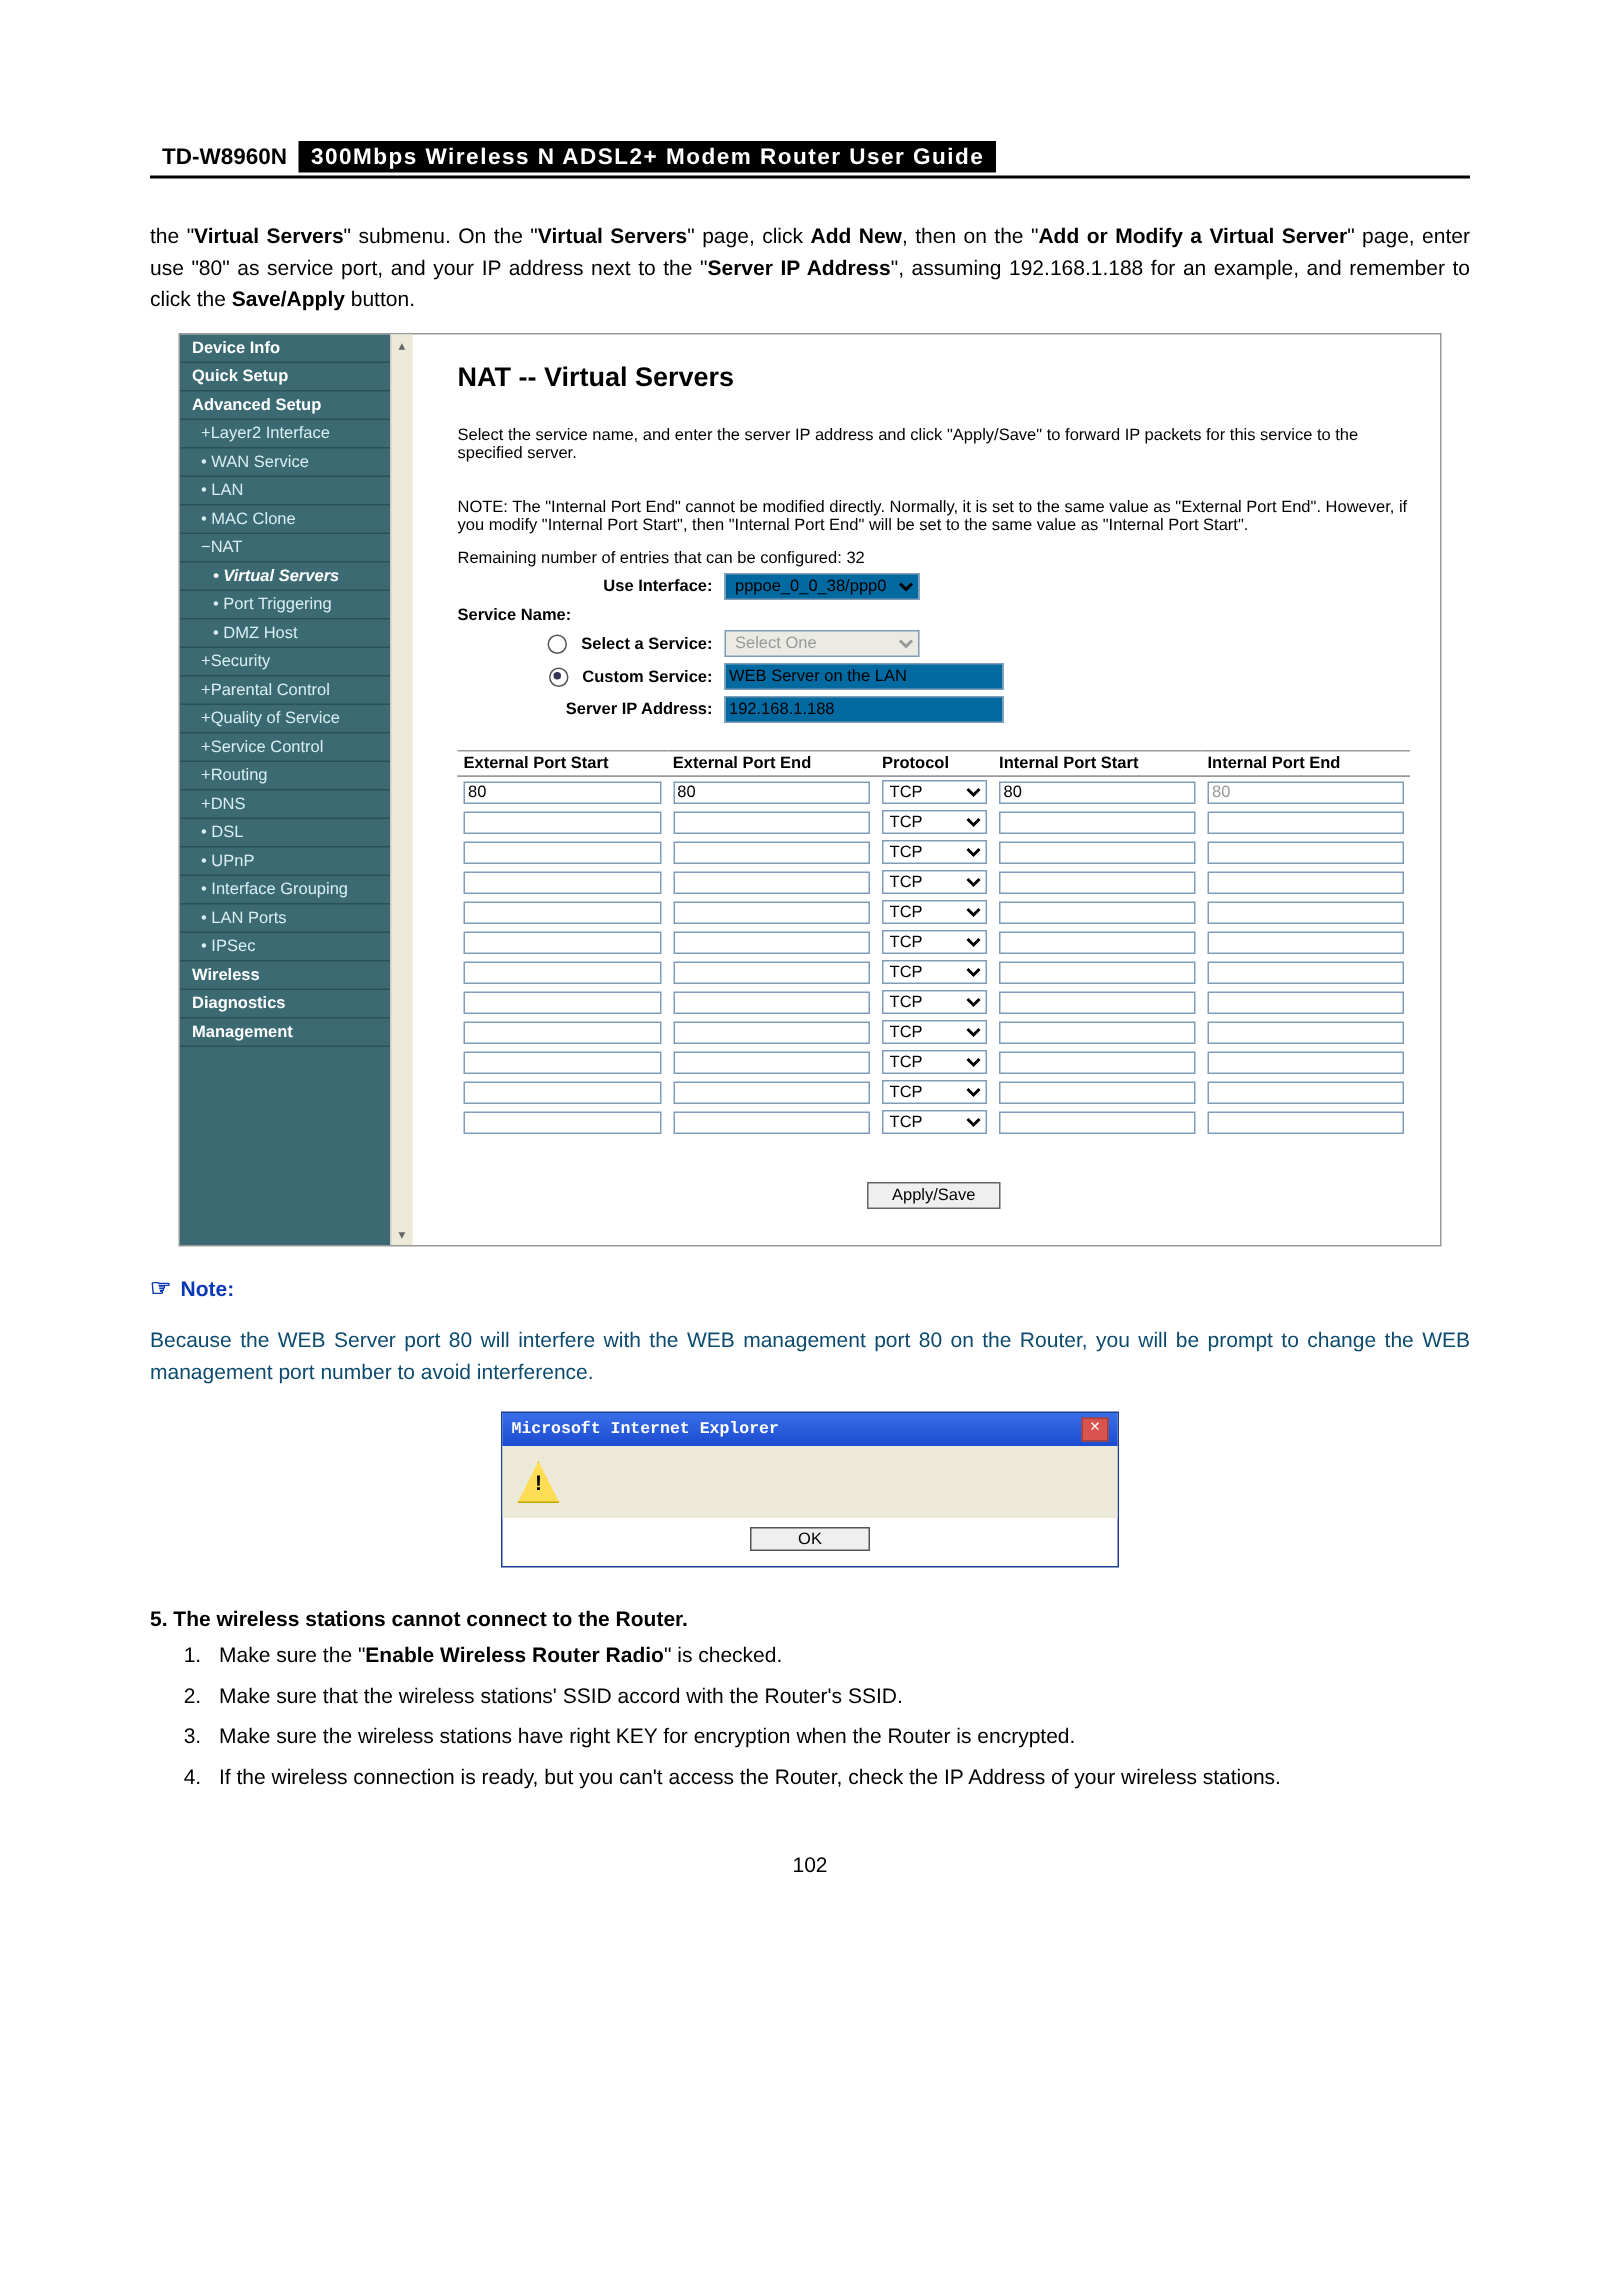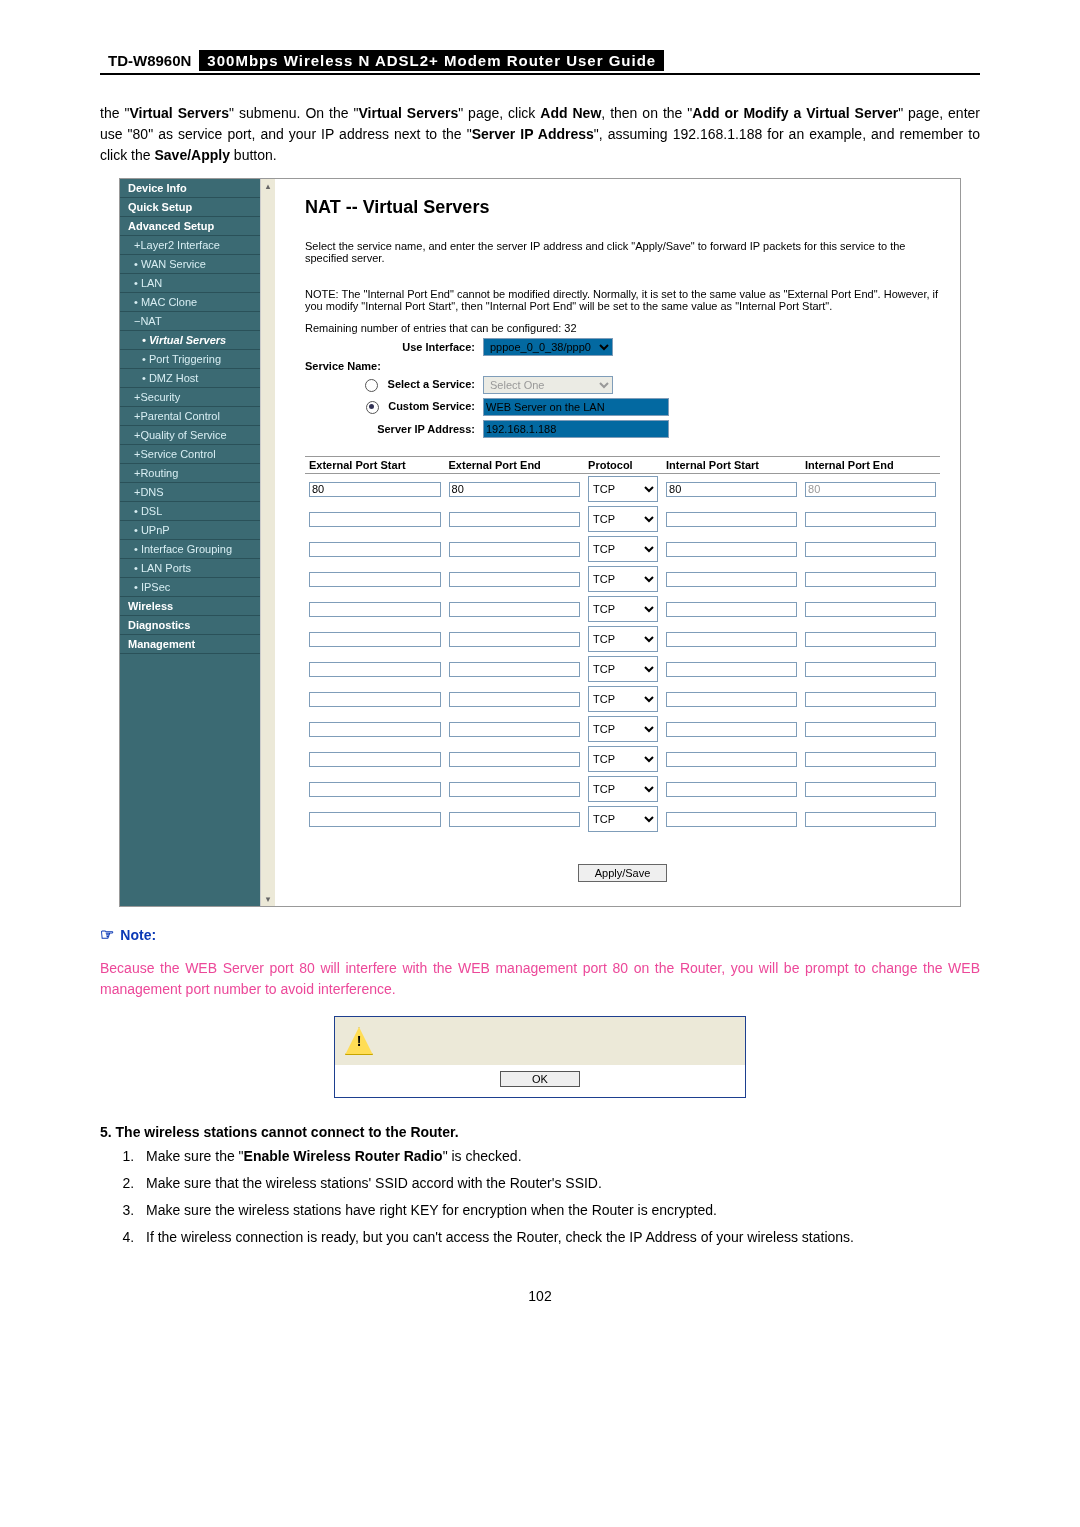--- a/index.html
+++ b/index.html
@@ -12,21 +12,21 @@
     width: 1080px;
   }
   .page {
     padding: 50px 100px 40px 100px;
   }
   .header-bar {
     border-bottom: 2px solid #000;
     padding-bottom: 2px;
     margin-bottom: 28px;
   }
-  .header-inner { display: flex; align-items: center; }
+  .header-inner { display: flex; align-items: center; margin-top: 44px; }
   .model {
     font-weight: bold;
     color: #000;
     padding: 2px 8px;
     font-size: 15px;
   }
   .guide-title {
     background: #000;
     color: #fff;
     padding: 2px 8px;
@@ -139,21 +139,21 @@
     height: 15px;
     width: 100%;
     font-size: 11px;
     padding: 0 2px;
     box-sizing: border-box;
     background:#fff;
   }
   .cell-input.ro { color:#999; }
   .proto-sel {
     border:1px solid #7f9db9;
-    height: 26px;
+    height: 16px;
     font-size:11px;
     width: 70px;
     background:#fff;
   }
   .apply-btn {
     display:block;
     margin: 30px auto 4px auto;
     border:1px solid #666;
     background:#efefef;
     padding:2px 16px;
@@ -165,21 +165,21 @@
   .note-label {
     color: #0b39b5;
     font-weight: bold;
     margin-top: 8px;
     margin-bottom: 4px;
     display:flex;
     align-items:center;
   }
   .note-hand { font-size:16px; margin-right:6px; }
   .note-body {
-    color: #ec4899;
+    color: #0c4a6e;
     text-align: justify;
     line-height: 1.5;
     margin-bottom: 16px;
   }
 
   
   .ie-dialog {
     width: 410px;
     margin: 0 auto 26px auto;
     border: 1px solid #1d3f8f;
@@ -411,20 +411,24 @@
     </div>
   </div>
 
   <div class="note-label">
     <span class="note-hand">☞</span>
     <span>Note:</span>
   </div>
   <p class="note-body">Because the WEB Server port 80 will interfere with the WEB management port 80 on the Router, you will be prompt to change the WEB management port number to avoid interference.</p>
 
   <div class="ie-dialog">
+    <div class="ie-title">
+      <span>Microsoft Internet Explorer</span>
+      <span class="ie-close">✕</span>
+    </div>
     <div class="ie-body">
       <div class="ie-icon"></div>
     </div>
     <button class="ie-ok">OK</button>
   </div>
 
   <p class="heading5">5.    The wireless stations cannot connect to the Router.</p>
   <ol class="check">
     <li>
       <span>Make sure the "</span><b>Enable Wireless Router Radio</b><span>" is checked.</span>

